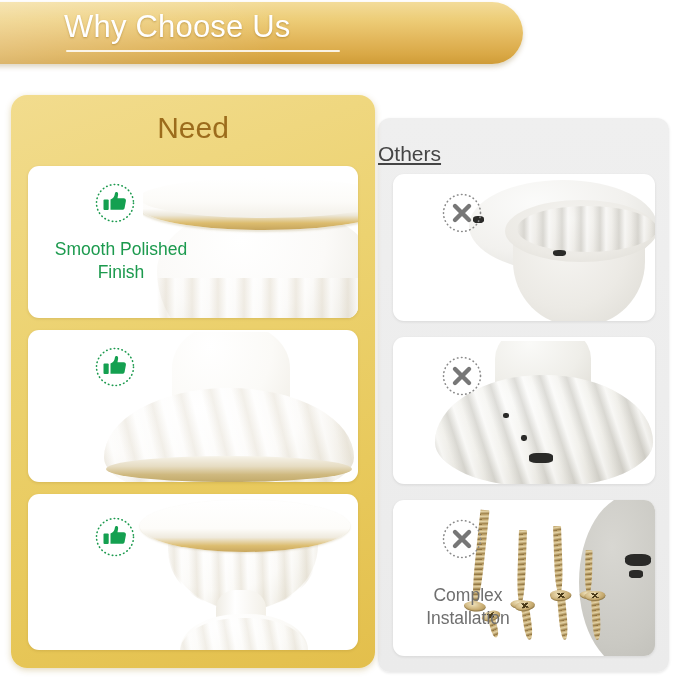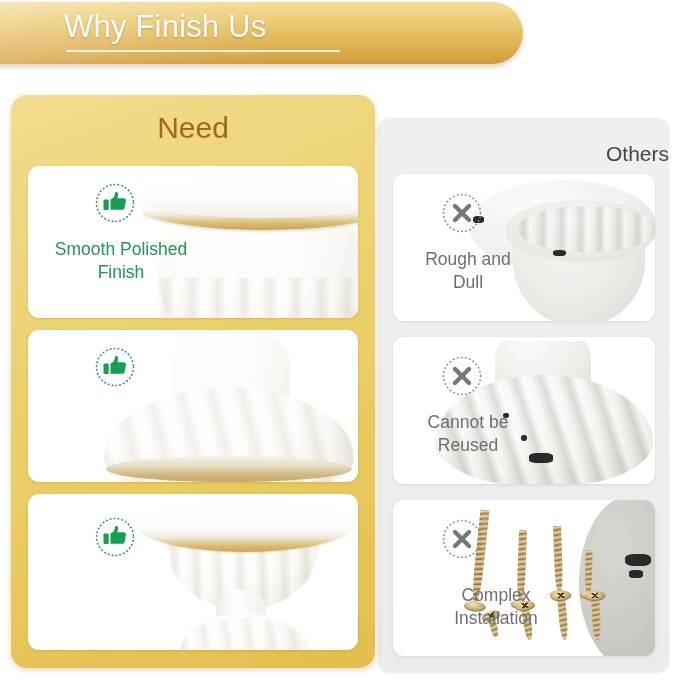--- a/index.html
+++ b/index.html
@@ -34,22 +34,22 @@
   }
 
   
   .panel-others{
     position:absolute;left:378px;top:118px;width:291px;height:554px;
     background:linear-gradient(180deg,#efefef 0%,#ebebeb 100%);
     border-radius:12px;
     box-shadow:0 1px 3px rgba(0,0,0,.10);
   }
   .panel-others-title{
-    position:absolute;left:0;top:24px;width:291px;text-align:right;
-    font-size:21px;color:#454545;
+    position:absolute;left:0;top:24px;width:291px;text-align:left;
+    font-size:21px;color:#454545;text-decoration:underline;
   }
 
   .panel-ours{
     position:absolute;left:11px;top:95px;width:364px;height:573px;
     background:linear-gradient(160deg,#f2dc8e 0%,#ecd270 38%,#e8c95c 70%,#e3bf4c 100%);
     border-radius:16px;
     box-shadow:0 2px 6px rgba(160,125,30,.30);
   }
   .panel-ours-title{
     position:absolute;left:0;top:16px;width:364px;text-align:center;
@@ -242,21 +242,21 @@
     position:absolute;right:-34px;top:-6px;width:110px;height:176px;
     border-radius:50%;
     background:radial-gradient(ellipse at 30% 30%,#d8d7d2 0%,#cac9c3 55%,#b9b8b2 100%);
   }
 </style>
 </head>
 <body>
 
 <div class="banner"></div>
 <div class="banner-inner"></div>
-<div class="banner-title">Why Finish Us</div>
+<div class="banner-title">Why Choose Us</div>
 <div class="banner-rule"></div>
 
 <div class="panel-others">
   <div class="panel-others-title">Others</div>
 </div>
 
 <div class="card card-others others-1">
   <div class="photo" style="right:-6px;top:-2px;width:200px;height:150px;">
     <div class="o1-dish"></div>
     <div class="o1-body"></div>
@@ -264,41 +264,37 @@
     <div class="o1-flutes"></div>
     <div class="chip" style="left:12px;top:44px;width:11px;height:7px;"></div>
     <div class="chip" style="left:92px;top:78px;width:13px;height:6px;"></div>
   </div>
   <div class="badge" style="left:48px;top:18px;">
     <svg viewBox="0 0 42 42">
       <circle cx="21" cy="21" r="18.5" fill="none" stroke="#8a8a8a" stroke-width="1.6" stroke-linecap="round" stroke-dasharray="0.5 3.6"></circle>
       <path d="M14 14 L28 28 M28 14 L14 28" stroke="#777777" stroke-width="4.4" stroke-linecap="round"></path>
     </svg>
   </div>
-  <div class="label label-others" style="left:0;top:74px;width:150px;">Rough and
-Dull</div>
 </div>
 
 <div class="card card-others others-2">
   <div class="photo" style="right:-4px;top:4px;width:230px;height:150px;">
     <div class="o2-stem"></div>
     <div class="o2-foot"></div>
     <div class="o2-ribs"></div>
     <div class="chip" style="left:74px;top:72px;width:6px;height:5px;"></div>
     <div class="chip" style="left:92px;top:94px;width:6px;height:6px;"></div>
     <div class="chip" style="left:100px;top:112px;width:24px;height:10px;border-radius:30%;"></div>
   </div>
   <div class="badge" style="left:48px;top:18px;">
     <svg viewBox="0 0 42 42">
       <circle cx="21" cy="21" r="18.5" fill="none" stroke="#8a8a8a" stroke-width="1.6" stroke-linecap="round" stroke-dasharray="0.5 3.6"></circle>
       <path d="M14 14 L28 28 M28 14 L14 28" stroke="#777777" stroke-width="4.4" stroke-linecap="round"></path>
     </svg>
   </div>
-  <div class="label label-others" style="left:0;top:74px;width:150px;">Cannot be
-Reused</div>
 </div>
 
 <div class="card card-others others-3">
   <div class="photo" style="right:0;top:0;width:200px;height:156px;">
     <div class="o3-dish"></div>
     <div class="chip" style="right:4px;top:54px;width:26px;height:12px;border-radius:35%;"></div>
     <div class="chip" style="right:12px;top:70px;width:14px;height:8px;border-radius:35%;"></div>
 
     <div class="screw" style="left:30px;top:10px;transform:rotate(6deg);">
       <div class="shank" style="width:9px;height:96px;"></div>
@@ -336,21 +332,21 @@
       <div class="head" style="top:-5px;width:21px;height:10px;"></div>
       <div class="cross" style="top:-3px;"></div>
     </div>
   </div>
   <div class="badge" style="left:48px;top:18px;">
     <svg viewBox="0 0 42 42">
       <circle cx="21" cy="21" r="18.5" fill="none" stroke="#8a8a8a" stroke-width="1.6" stroke-linecap="round" stroke-dasharray="0.5 3.6"></circle>
       <path d="M14 14 L28 28 M28 14 L14 28" stroke="#777777" stroke-width="4.4" stroke-linecap="round"></path>
     </svg>
   </div>
-  <div class="label label-others" style="left:0;top:84px;width:150px;padding-left:28px;">Complex
+  <div class="label label-others" style="left:0;top:84px;width:150px;">Complex
 Installation</div>
 </div>
 
 <div class="panel-ours">
   <div class="panel-ours-title">Need</div>
 </div>
 
 <div class="card card-ours ours-1">
   <div class="photo p1-wrap">
     <div class="p1-bowl"></div>

